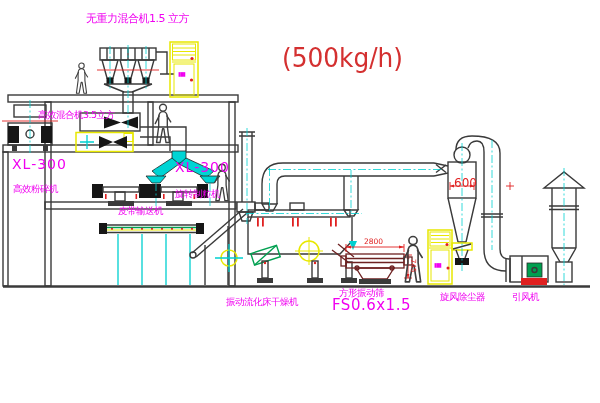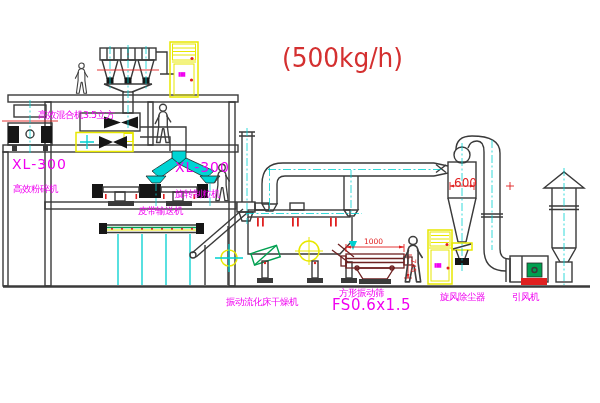--- a/index.html
+++ b/index.html
@@ -296,38 +296,39 @@
   <use href="#person" x="70" y="62" width="23" height="34"></use>
   <use href="#person" x="151" y="103" width="24" height="43"></use>
   <use href="#person" x="210" y="163" width="24" height="41"></use>
   <use href="#person" x="400" y="235" width="26" height="51"></use>
 </svg>
 
 <div class="lbl title" style="left:282px;top:44px;">
   <span class="t-cap">(500kg/h)</span>
 </div>
 
+<div class="lbl mag" style="left:86px;top:13px;font-size:11px;letter-spacing:-0.5px;">无重力混合机1.5 立方</div>
 <div class="lbl mag cjk-s" style="left:38px;top:110px;">高效混合机3.5立方</div>
 
 <div class="lbl mag model-lg" style="left:12px;top:157px;">XL-300</div>
 <div class="lbl mag cjk-s" style="left:13px;top:184px;">高效粉碎机</div>
 
 <div class="lbl mag model-lg" style="left:175px;top:160px;">XL-300</div>
 <div class="lbl mag cjk-s" style="left:175px;top:189px;">旋转制粒机</div>
 
-<div class="lbl mag cjk-s" style="left:138px;top:206px;">皮带输送机</div>
+<div class="lbl mag cjk-s" style="left:118px;top:206px;">皮带输送机</div>
 
 <div class="lbl mag cjk-s" style="left:226px;top:288px;margin-top:9px;">振动流化床干燥机</div>
 
 <div class="lbl mag cjk-s" style="left:339px;top:288px;">方形振动筛</div>
 <div class="lbl mag model-md" style="left:332px;top:298px;">FS0.6x1.5</div>
 
 <div class="lbl mag cjk-s" style="left:440px;top:292px;">旋风除尘器</div>
 <div class="lbl mag cjk-s" style="left:512px;top:292px;">引风机</div>
 
-<div class="lbl red dim" style="left:364px;top:238px;">1000</div>
+<div class="lbl red dim" style="left:364px;top:238px;">2800</div>
 <div class="lbl red dim dim-v" style="left:409px;top:259px;font-size:7px;">745</div>
 <div class="lbl red" style="left:454px;top:177px;font-size:12px;">600</div>
 
 <div class="lbl panel-marks" style="left:178px;top:71px;">▮▮▮</div>
 <div class="lbl panel-marks" style="left:434px;top:262px;">▮▮▮</div>
 
 </div>
 
 </body></html>

